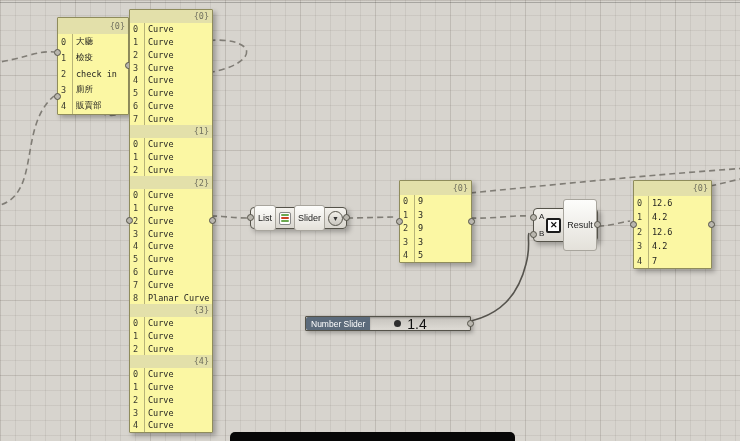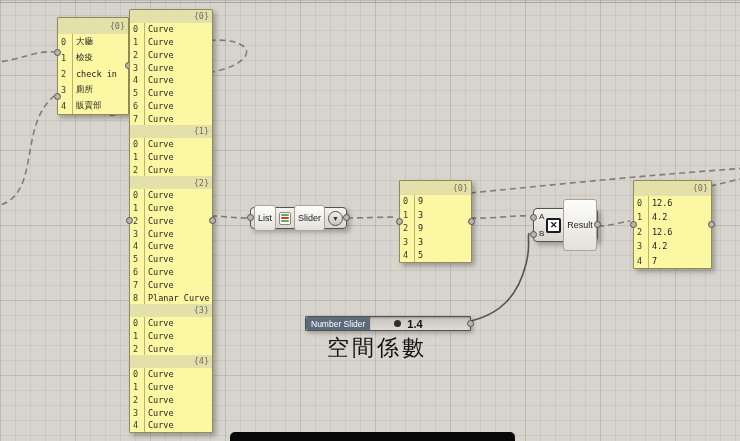--- a/index.html
+++ b/index.html
@@ -78,21 +78,21 @@
     border:1px solid #a8a59d;border-radius:3px;padding:20px 3px;}
 
   #slider{left:295px;top:316px;width:166px;height:15px;z-index:3;position:absolute;
     border:1px solid #55534a;border-radius:1px;box-shadow:2px 2px 4px rgba(0,0,0,.28);
     display:flex;align-items:stretch;background:#cfccc5;box-sizing:border-box;margin-left:10px;}
   .slider-label{background:#5c6b7b;color:#fff;font-size:8.5px;display:flex;align-items:center;
     padding:0 5px;border-radius:2px 0 0 2px;white-space:nowrap;}
   .slider-track{flex:1;position:relative;display:flex;align-items:center;
     background:linear-gradient(#c6c3bd,#dedbd5);box-shadow:inset 0 1px 2px rgba(0,0,0,.25);}
   .slider-grip{width:7px;height:7px;border-radius:50%;background:#2e2e2e;margin-left:24px;flex:none;}
-  .slider-value{font-size:11px;color:#111;margin-left:6px;font-weight:bold;}
+  .slider-value{font-size:14px;color:#111;margin-left:6px;}
 
   .annotation{position:absolute;left:327px;top:333px;z-index:2;
     font-family:"DejaVu Serif",serif;font-size:22px;color:#141414;letter-spacing:3px;}
 
   .bottom-bar{position:absolute;left:230px;top:432px;width:285px;height:9px;
     background:#070707;border-radius:5px 5px 0 0;z-index:5;}
 </style>
 </head>
 <body>
 
@@ -379,17 +379,16 @@
 
   <div id="slider">
     <span class="slider-label">Number Slider</span>
     <span class="slider-track">
       <span class="slider-grip"></span>
       <span class="slider-value">1.4</span>
     </span>
     <span class="nub nub-r"></span>
   </div>
 
-  <div class="annotation">空間係數</div>
 
   <div class="bottom-bar"></div>
 
 </div>
 
 </body></html>

